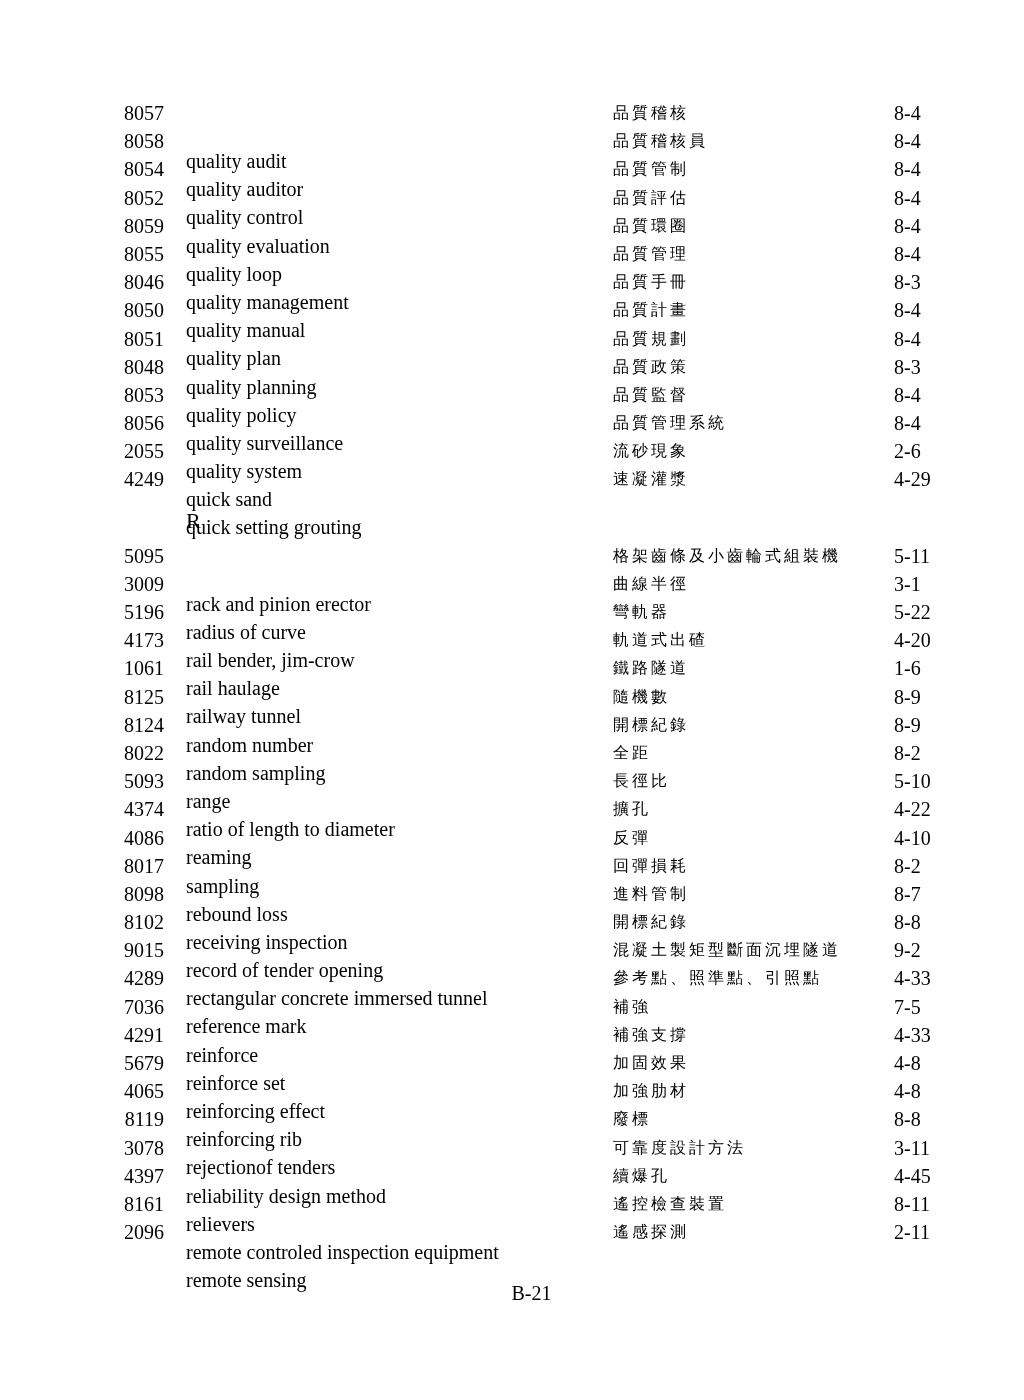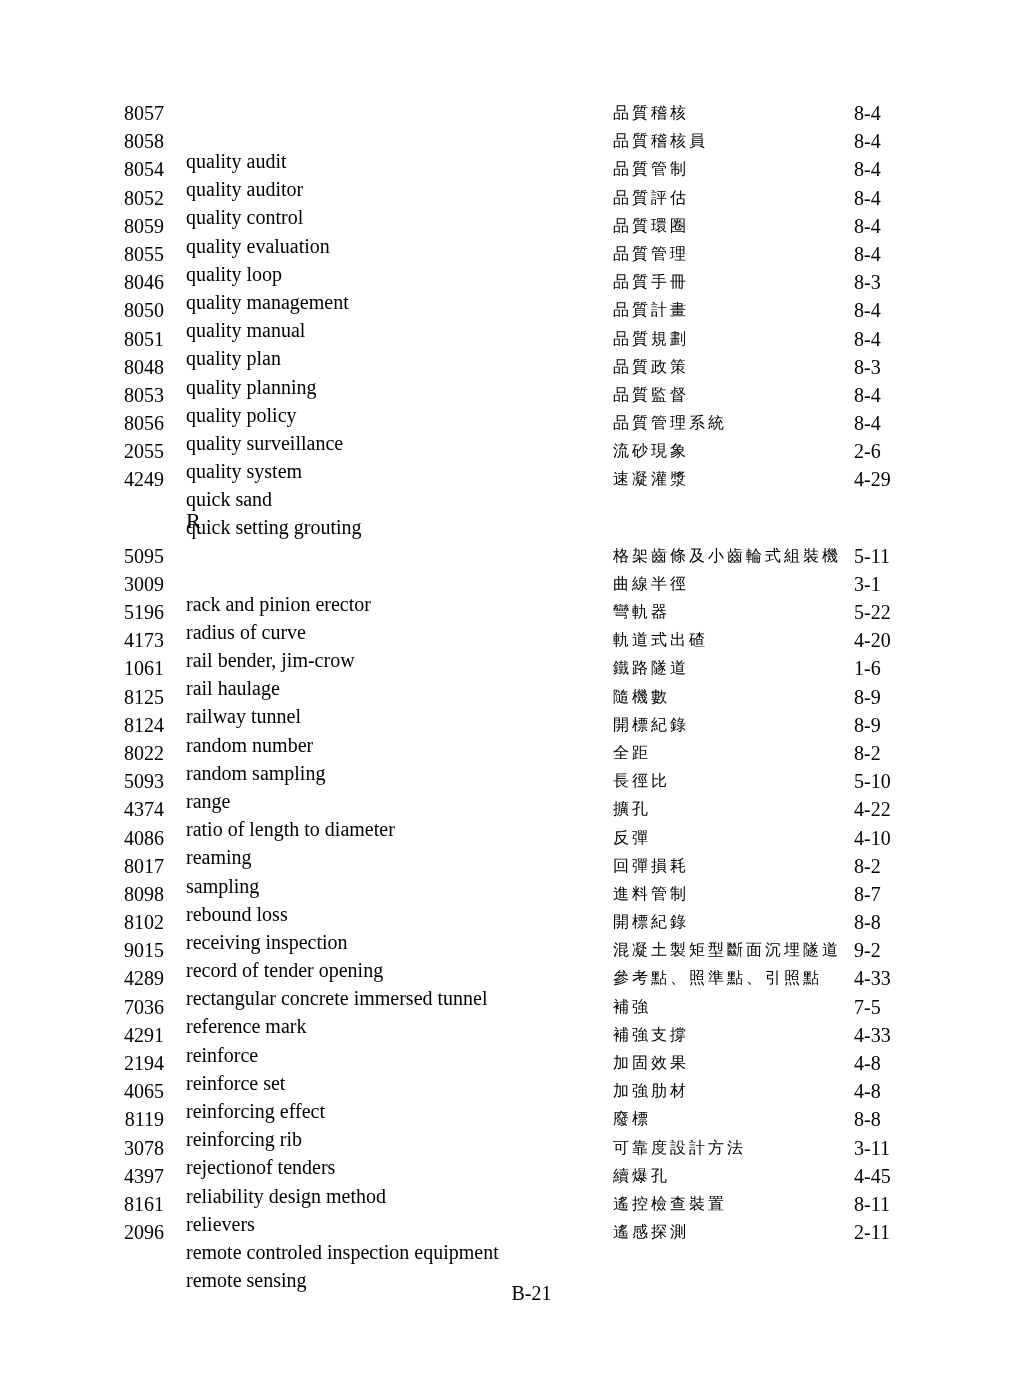--- a/index.html
+++ b/index.html
@@ -41,21 +41,21 @@
     margin-top: 48px;
   }
   .zh {
     position: absolute;
     left: 613px;
     letter-spacing: 3px;
     font-size: 16px;
   }
   .ref {
     position: absolute;
-    left: 854px;
+    left: 894px;
     text-align: right;
   }
   .section-header {
     margin-top: 13px;
     margin-bottom: 7px;
     height: 28px;
     line-height: 28px;
     padding-left: 186px;
     font-size: 22px;
   }
@@ -262,21 +262,21 @@
           <span class="zh">補強</span>
           <span class="ref">7-5</span>
         </div>
         <div class="row">
           <span class="num">4291</span>
           <span class="en">reinforce set</span>
           <span class="zh">補強支撐</span>
           <span class="ref">4-33</span>
         </div>
         <div class="row">
-          <span class="num">2194</span>
+          <span class="num">5679</span>
           <span class="en">reinforcing effect</span>
           <span class="zh">加固效果</span>
           <span class="ref">4-8</span>
         </div>
         <div class="row">
           <span class="num">4065</span>
           <span class="en">reinforcing rib</span>
           <span class="zh">加強肋材</span>
           <span class="ref">4-8</span>
         </div>

